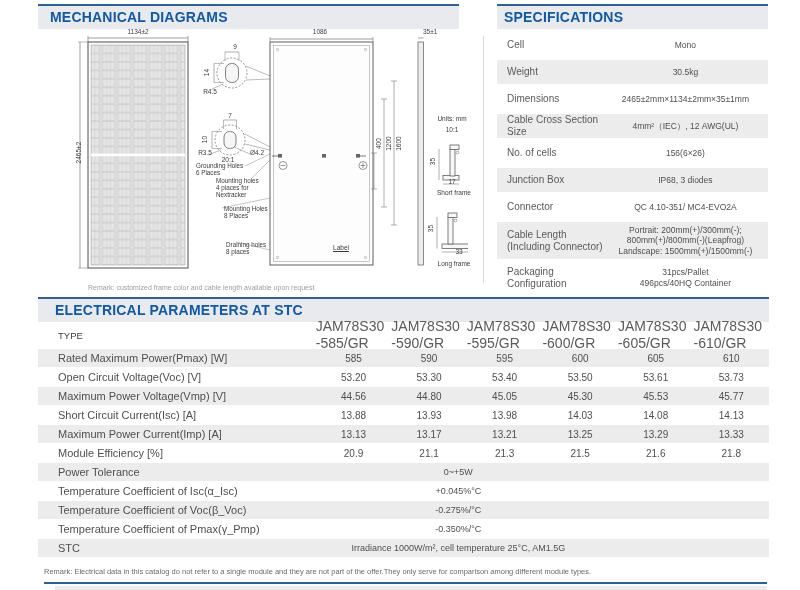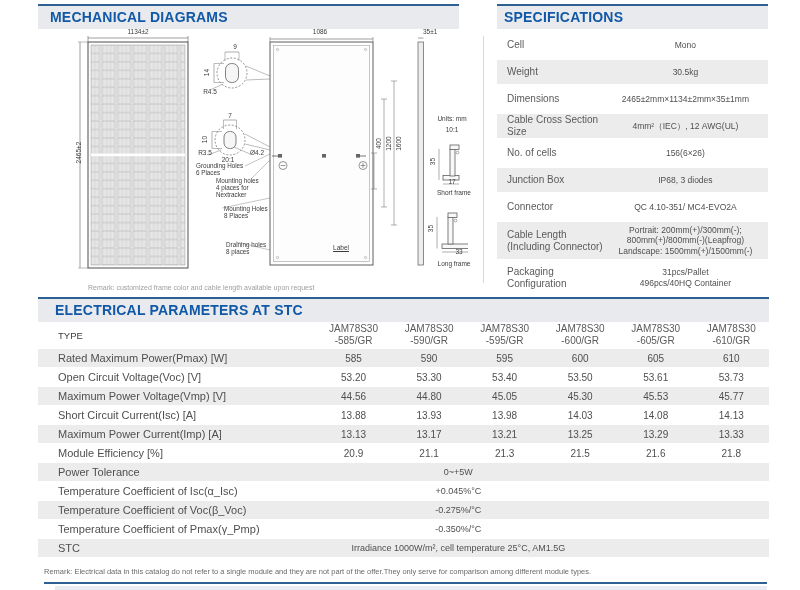--- a/index.html
+++ b/index.html
@@ -23,21 +23,21 @@
   .vdivider { position:absolute; left:483px; top:36px; width:1px; height:247px; background:#d8d8d8; }
 
   
   #elec-table { position:absolute; left:38px; top:322px; width:731px; }
   .erow { position:relative; display:flex; align-items:center; height:19px; border-bottom:1px solid #fff; }
   .erow.gray { background:#ececec; }
   .erow.head { height:27px; background:#fff; align-items:center; }
   .elabel { width:38%; padding-left:20px; font-size:11px; color:#4f4f4f; }
   .erow.head .elabel { font-weight:normal; color:#3d3d3d; font-size:9.5px; }
   .ecell { flex:1; text-align:center; font-size:10px; color:#4f4f4f; }
-  .col-head { flex:1; text-align:center; font-size:10px; color:#5a5a5a; white-space:pre-line; line-height:1.25; }
+  .col-head { flex:1; text-align:left; font-size:14px; color:#5a5a5a; white-space:pre-line; line-height:1.25; }
   .espan { position:absolute; left:30%; width:55%; text-align:center; font-size:9px; color:#4f4f4f; }
 
   .remark { position:absolute; font-size:7px; color:#9e9e9e; }
   #elec-remark { left:44px; top:567px; font-size:7.5px; color:#6a6a6a; }
   #bottom-line { position:absolute; left:44px; top:582px; width:723px; height:2px; background:#2f6093; }
   #bottom-strip { position:absolute; left:55px; top:586px; width:712px; height:4px; background:#e9edf2; }
 
   
   .dim { position:absolute; font-size:6.5px; color:#3a3a3a; text-align:center; line-height:1.1; }
   .rot { transform:rotate(-90deg); transform-origin:center; }

